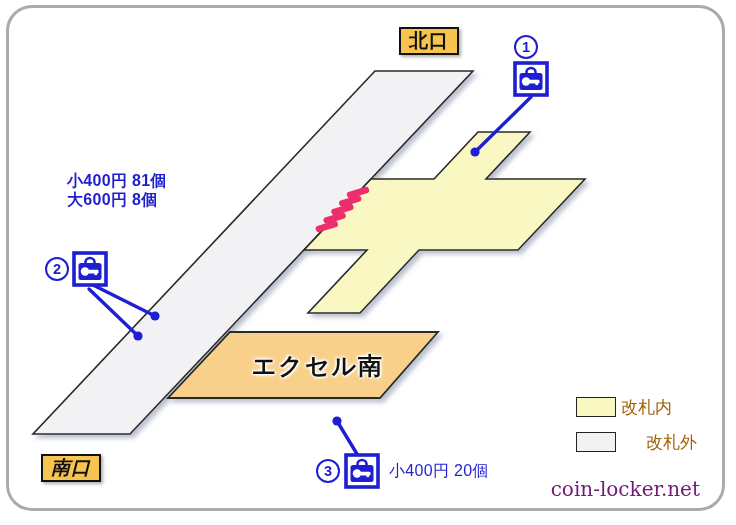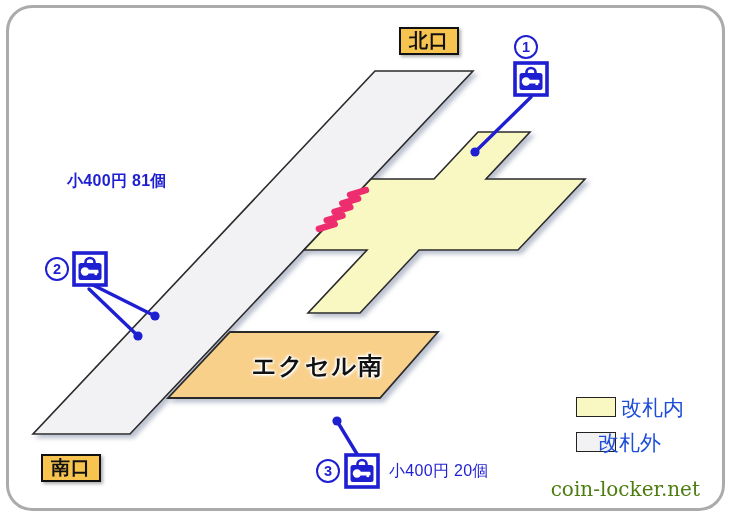--- a/index.html
+++ b/index.html
@@ -35,24 +35,24 @@
   .excel-label{
     position:absolute;left:220px;top:352px;width:164px;height:28px;
     text-align:right;color:#111;font-size:24px;font-weight:bold;
     line-height:28px;letter-spacing:2px;white-space:nowrap;
     text-shadow:0 0 3px #fff,0 0 3px #fff,0 0 5px #fff,1px 1px 2px #fff,-1px -1px 2px #fff;
   }
   .legend-swatch{
     position:absolute;width:38px;height:18px;border:1.8px solid #222;
   }
   .legend-label{
-    position:absolute;color:#1d4ed8;font-size:21px;line-height:20px;white-space:nowrap;
+    position:absolute;color:#a16207;font-size:17px;line-height:20px;white-space:nowrap;
   }
   .site-credit{
-    position:absolute;right:36px;top:477px;color:#4d7c0f;
+    position:absolute;right:36px;top:477px;color:#701a75;
     font-family:"DejaVu Serif","Liberation Serif",serif;font-size:20px;white-space:nowrap;
   }
 </style>
 </head>
 <body>
 
 <div class="canvas">
 
   <svg class="map-svg" width="736" height="525" viewBox="0 0 736 525">
     <defs>
@@ -83,21 +83,21 @@
       <line x1="89" y1="289" x2="138" y2="336"></line>
       <circle cx="138" cy="336" r="4.6" stroke="none"></circle>
       <line x1="357" y1="454" x2="337" y2="421"></line>
       <circle cx="337" cy="421" r="4.6" stroke="none"></circle>
     </g>
   </svg>
 
   <div class="frame"></div>
 
   <div class="exit-label" style="left:399px;top:27px;">北口</div>
-  <div class="exit-label" style="left:41px;top:454px;">南口</div>
+  <div class="exit-label" style="left:41px;top:454px;font-style:italic;">南口</div>
 
   <div class="excel-label">エクセル南</div>
 
   <div class="circle-num" style="left:514px;top:35px;">1</div>
   <div class="locker-icon" style="left:513px;top:61px;">
     <svg width="36" height="36" viewBox="0 0 36 36">
       <rect x="2" y="2" width="32" height="32" fill="#ffffff" stroke="#1F1FD2" stroke-width="3.6"></rect>
       <path d="M13.5 13 v-2 a4.5 4 0 0 1 9 0 v2" fill="#ffffff" stroke="#1F1FD2" stroke-width="2.6"></path>
       <rect x="6.5" y="12" width="23" height="17" rx="2.5" fill="#1F1FD2"></rect>
       <circle cx="13" cy="20.5" r="4.2" fill="#ffffff"></circle>
@@ -112,37 +112,38 @@
       <rect x="2" y="2" width="32" height="32" fill="#ffffff" stroke="#1F1FD2" stroke-width="3.6"></rect>
       <path d="M13.5 13 v-2 a4.5 4 0 0 1 9 0 v2" fill="#ffffff" stroke="#1F1FD2" stroke-width="2.6"></path>
       <rect x="6.5" y="12" width="23" height="17" rx="2.5" fill="#1F1FD2"></rect>
       <circle cx="13" cy="20.5" r="4.2" fill="#ffffff"></circle>
       <rect x="16" y="18.7" width="10.5" height="3.8" rx="1.2" fill="#ffffff"></rect>
       <rect x="22.5" y="21.5" width="2.6" height="2.6" fill="#ffffff"></rect>
     </svg>
   </div>
   <div class="price-text" style="left:67px;top:171px;font-weight:bold;">
     <div>小400円 81個</div>
+    <div>大600円 8個</div>
   </div>
 
   <div class="circle-num" style="left:316px;top:459px;">3</div>
   <div class="locker-icon" style="left:344px;top:453px;">
     <svg width="36" height="36" viewBox="0 0 36 36">
       <rect x="2" y="2" width="32" height="32" fill="#ffffff" stroke="#1F1FD2" stroke-width="3.6"></rect>
       <path d="M13.5 13 v-2 a4.5 4 0 0 1 9 0 v2" fill="#ffffff" stroke="#1F1FD2" stroke-width="2.6"></path>
       <rect x="6.5" y="12" width="23" height="17" rx="2.5" fill="#1F1FD2"></rect>
       <circle cx="13" cy="20.5" r="4.2" fill="#ffffff"></circle>
       <rect x="16" y="18.7" width="10.5" height="3.8" rx="1.2" fill="#ffffff"></rect>
       <rect x="22.5" y="21.5" width="2.6" height="2.6" fill="#ffffff"></rect>
     </svg>
   </div>
   <div class="price-text" style="left:389px;top:461px;text-align:right;">
     <div>小400円 20個</div>
   </div>
 
   <div class="legend-swatch" style="left: 576px; top: 397px; background-color: rgb(250, 248, 194);"></div>
   <div class="legend-label" style="left:621px;top:398px;">改札内</div>
   <div class="legend-swatch" style="left: 576px; top: 432px; background-color: rgb(242, 242, 244);"></div>
-  <div class="legend-label" style="left:598px;top:433px;">改札外</div>
+  <div class="legend-label" style="left:646px;top:433px;">改札外</div>
 
   <div class="site-credit">coin-locker.net</div>
 
 </div>
 
 </body></html>

